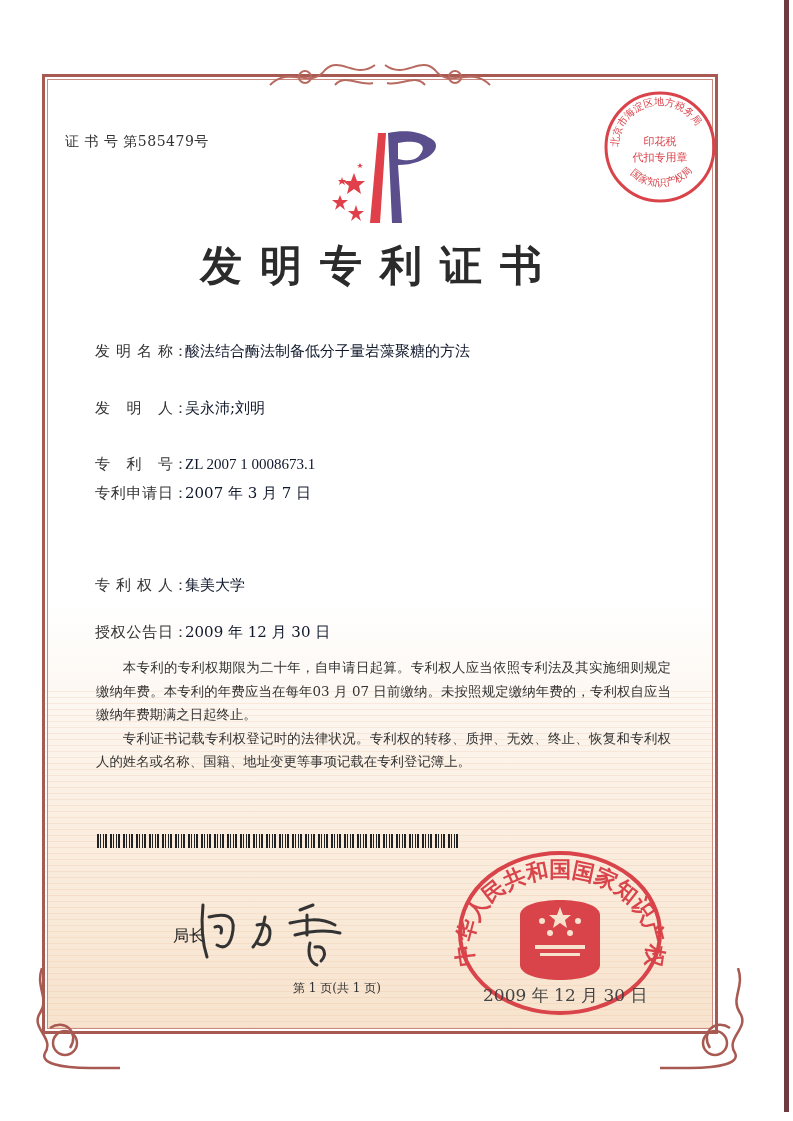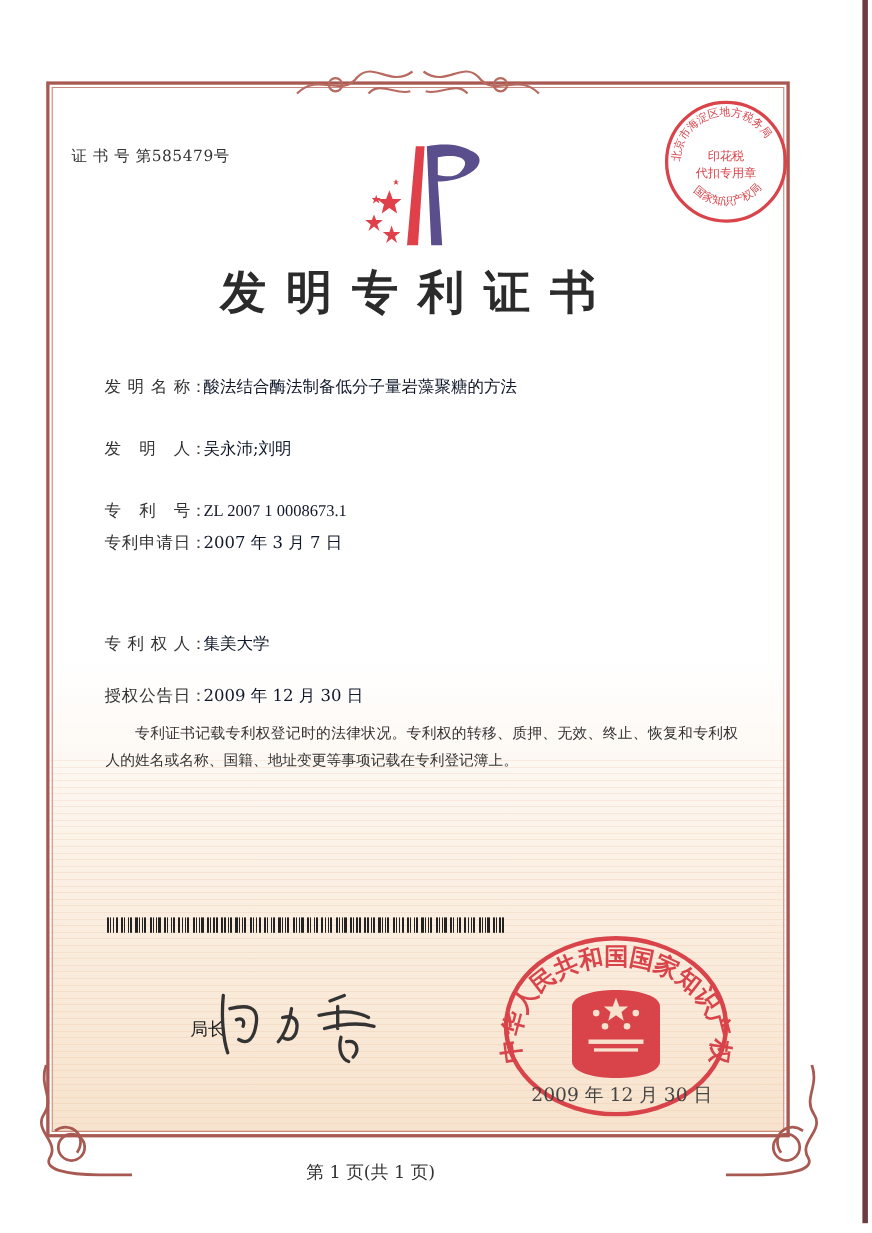--- a/index.html
+++ b/index.html
@@ -65,22 +65,22 @@
   }
 
   .director-label { position: absolute; left: 141px; top: 926px; font-size: 16px; color: #222; font-family: "DejaVu Sans", sans-serif; margin-left: 32px; }
   .signature { position: absolute; left: 195px; top: 895px; width: 160px; height: 75px; }
 
   .office-seal { position: absolute; left: 450px; top: 845px; width: 220px; height: 170px; }
   .issue-date {
     position: absolute; left: 483px; top: 984px; font-size: 17px; color: #444;
   }
   .page-info {
-    position: absolute; left: 0; width: 674px; top: 1056px; text-align: center;
-    font-size: 16px; color: #333;
+    position: absolute; left: 0; width: 674px; top: 980px; text-align: center;
+    font-size: 12px; color: #333;
   }
 </style>
 </head>
 <body>
 
 <div class="right-edge"></div>
 
 <div class="frame">
   <div class="waves"></div>
 </div>
@@ -154,20 +154,21 @@
   <span class="lbl">专利申请日</span><span class="colon">：</span><span class="val">2007 年 3 月 7 日</span>
 </div>
 <div class="field" style="top:576px">
   <span class="lbl">专利权人</span><span class="colon">：</span><span class="val">集美大学</span>
 </div>
 <div class="field" style="top:623px">
   <span class="lbl">授权公告日</span><span class="colon">：</span><span class="val">2009 年 12 月 30 日</span>
 </div>
 
 <div class="para" style="top:656px">
+  <p>本专利的专利权期限为二十年，自申请日起算。专利权人应当依照专利法及其实施细则规定缴纳年费。本专利的年费应当在每年03 月 07 日前缴纳。未按照规定缴纳年费的，专利权自应当缴纳年费期满之日起终止。</p>
   <p>专利证书记载专利权登记时的法律状况。专利权的转移、质押、无效、终止、恢复和专利权人的姓名或名称、国籍、地址变更等事项记载在专利登记簿上。</p>
 </div>
 
 <div class="barcode"></div>
 
 <div class="director-label">局长</div>
 <svg class="signature" viewBox="0 0 160 75">
   <g fill="none" stroke="#333" stroke-width="3" stroke-linecap="round">
     <path d="M8 10 C 6 30, 8 50, 12 62"></path>
     <path d="M14 22 C 30 18, 40 20, 38 35 C 36 50, 30 55, 22 50"></path>

